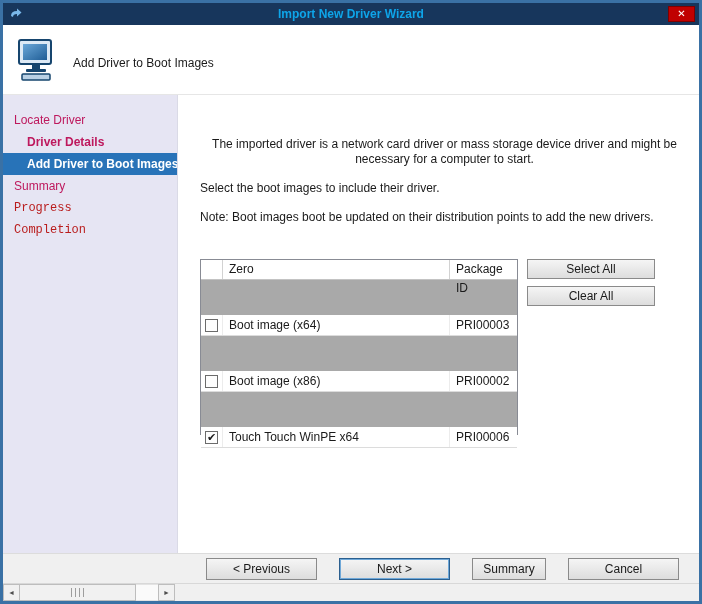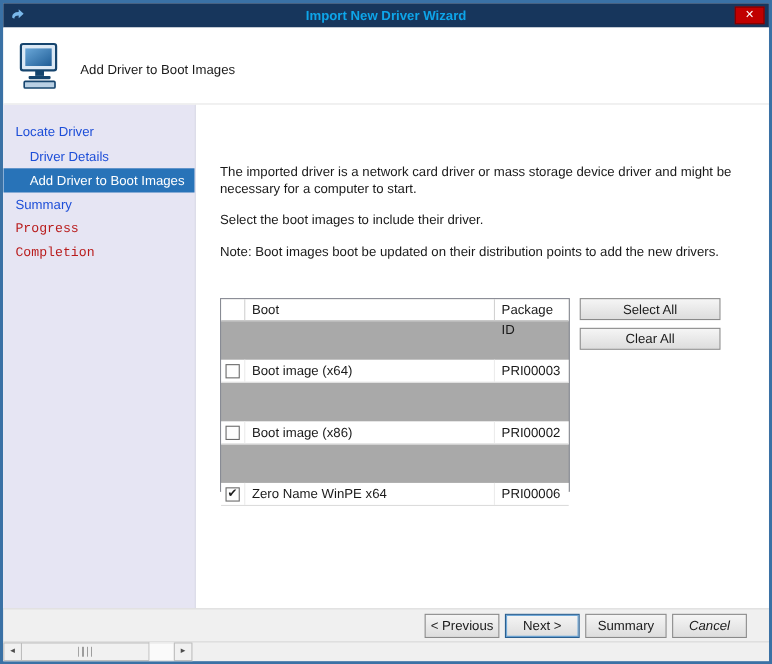--- a/index.html
+++ b/index.html
@@ -40,30 +40,30 @@
 
   
   .content { flex: 1 1 auto; display: flex; min-height: 0; background: #ffffff; }
 
   .sidebar {
     width: 175px; flex: 0 0 175px; background: #e6e5f3;
     padding-top: 14px; border-right: 1px solid #dadae6; overflow: hidden;
   }
   .side-item {
     line-height: 22px; height: 22px; white-space: nowrap; overflow: hidden;
-    padding-left: 11px; color: #1d4ed8; cursor: default;
-  }
-  .side-item.lvl1 { padding-left: 24px; }
+    padding-left: 11px; color: #be185d; cursor: default;
+  }
+  .side-item.lvl1 { padding-left: 24px; font-weight: bold; }
   .side-item.selected { background: #2873b8; color: #ffffff; }
   .side-item.disabled { color: #b91c1c; font-family: Liberation Mono, monospace; }
 
   .main { flex: 1 1 auto; padding: 22px 10px 0 8px; position: relative; }
   .main h1 { font-size: 13px; font-weight: bold; color: #2277bb; }
   .body-copy { margin-left: 14px; max-width: 496px; line-height: 15px; }
-  .desc  { margin-top: 32px; }
+  .desc  { margin-top: 20px; text-align: center; }
   .instr { margin-top: 14px; }
   .note  { margin-top: 14px; }
 
   .table-area { margin-left: 14px; margin-top: 34px; display: flex; align-items: flex-start; }
   .lv-table {
     width: 318px; height: 176px; border: 1px solid #888b94; background: #a9a9a9;
     display: flex; flex-direction: column;
   }
   .thead {
     height: 20px; flex: 0 0 20px; background: #ffffff; display: flex;
@@ -87,32 +87,32 @@
   .tfill { flex: 1; background: #a9a9a9; }
 
   .side-actions { margin-left: 9px; display: flex; flex-direction: column; gap: 7px; }
 
   .btn {
     font-family: "Liberation Sans", sans-serif; font-size: 12px; color: #1a1a1a;
     background: linear-gradient(#f5f5f5, #dddddd); border: 1px solid #8a8a8a;
     cursor: pointer; text-align: center;
   }
   .btn-wide { width: 128px; height: 20px; }
-  .btn-footer { width: 68px; height: 22px; }
+  .btn-footer { width: 111px; height: 22px; }
   .btn-summary { width: 74px; }
   .btn-default { border: 1px solid #2b5f8f; box-shadow: inset 0 0 0 1px #6fa8d8; }
 
   
   .footer {
     height: 30px; flex: 0 0 30px; background: #f0f0f0; border-top: 1px solid #dcdcdc;
     display: flex; align-items: center; justify-content: flex-end; padding-right: 20px;
   }
-  .footer .btn + .btn { margin-left: 5px; }
+  .footer .btn + .btn { margin-left: 22px; }
   .footer .btn-summary { margin-left: 12px; }
-  .footer .btn-cancel { margin-left: 10px; font-style: italic; }
+  .footer .btn-cancel { margin-left: 10px; }
 
   
   .scrollstrip {
     height: 18px; flex: 0 0 18px; background: #f0f0f0; border-top: 1px solid #d8d8d8;
     position: relative;
   }
   .hscroll { position: absolute; left: 0; top: 0; width: 172px; height: 17px; display: flex; background: #f5f5f5; }
   .sb-btn {
     width: 17px; height: 17px; flex: 0 0 17px; background: #f1f1f1; border: 1px solid #bdbdbd;
     color: #4d4d4d; font-size: 7px; display: flex; align-items: center; justify-content: center;
@@ -175,21 +175,21 @@
 
     <div class="main">
       <p class="body-copy desc">The imported driver is a network card driver or mass storage device driver and might be necessary for a computer to start.</p>
       <p class="body-copy instr">Select the boot images to include their driver.</p>
       <p class="body-copy note">Note: Boot images boot be updated on their distribution points to add the new drivers.</p>
 
       <div class="table-area">
         <div class="lv-table">
           <div class="thead">
             <div class="cb-col"></div>
-            <div class="name-col">Boot</div>
+            <div class="name-col">Zero</div>
             <div class="pkg-col">Package ID</div>
           </div>
 
           <div class="trow">
             <div class="cb-cell">
               <span class="checkbox unchecked"></span>
             </div>
             <div class="name-cell">Boot image (x64)</div>
             <div class="pkg-cell">PRI00003</div>
           </div>
@@ -199,21 +199,21 @@
               <span class="checkbox unchecked"></span>
             </div>
             <div class="name-cell">Boot image (x86)</div>
             <div class="pkg-cell">PRI00002</div>
           </div>
 
           <div class="trow">
             <div class="cb-cell">
               <span class="checkbox checked"></span>
             </div>
-            <div class="name-cell">Zero Name WinPE x64</div>
+            <div class="name-cell">Touch Touch WinPE x64</div>
             <div class="pkg-cell">PRI00006</div>
           </div>
 
           <div class="tfill"></div>
         </div>
 
         <div class="side-actions">
           <button class="btn btn-wide">Select All</button>
           <button class="btn btn-wide">Clear All</button>
         </div>

